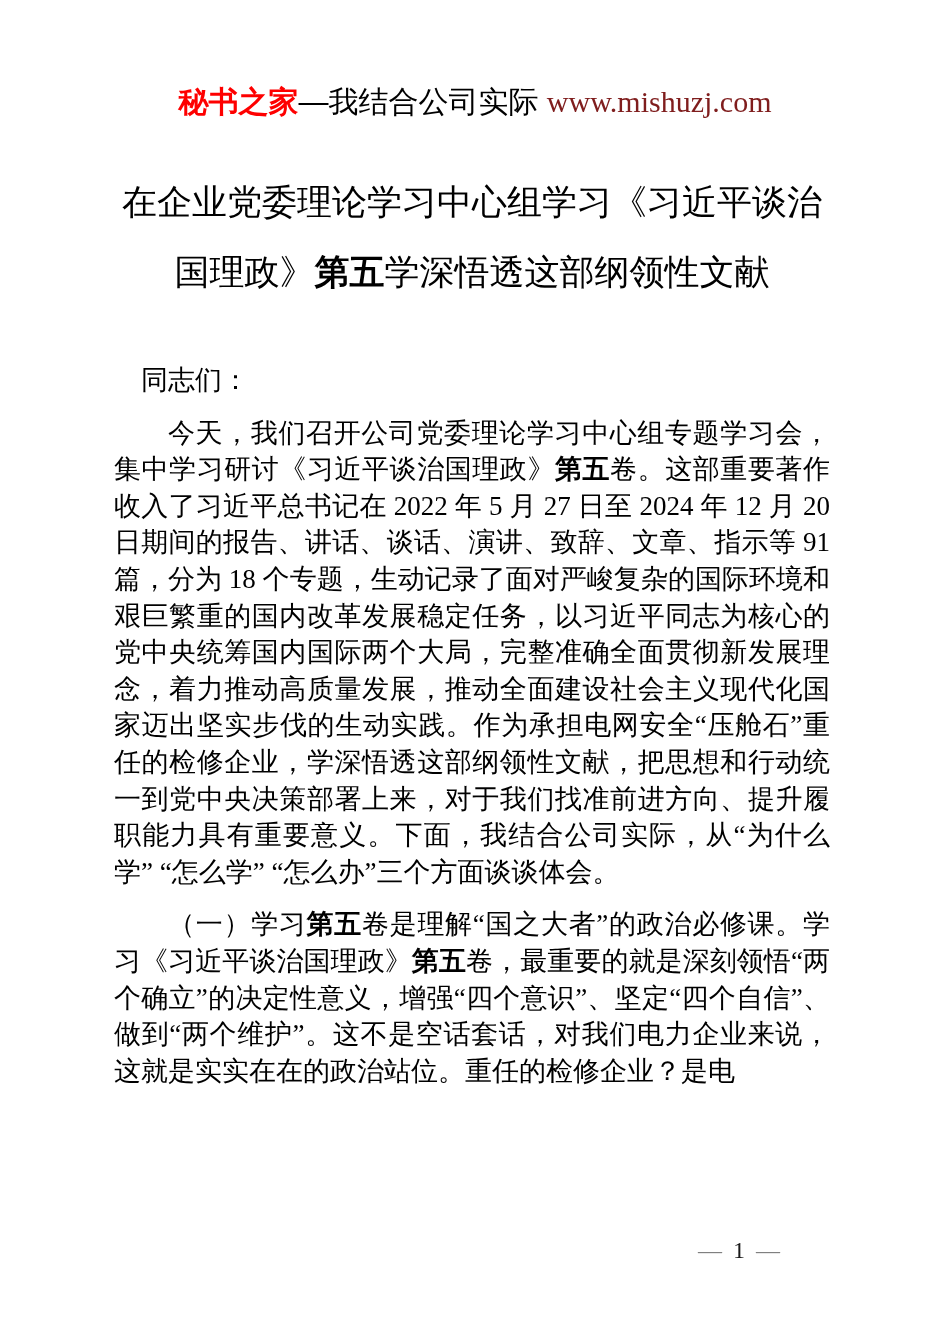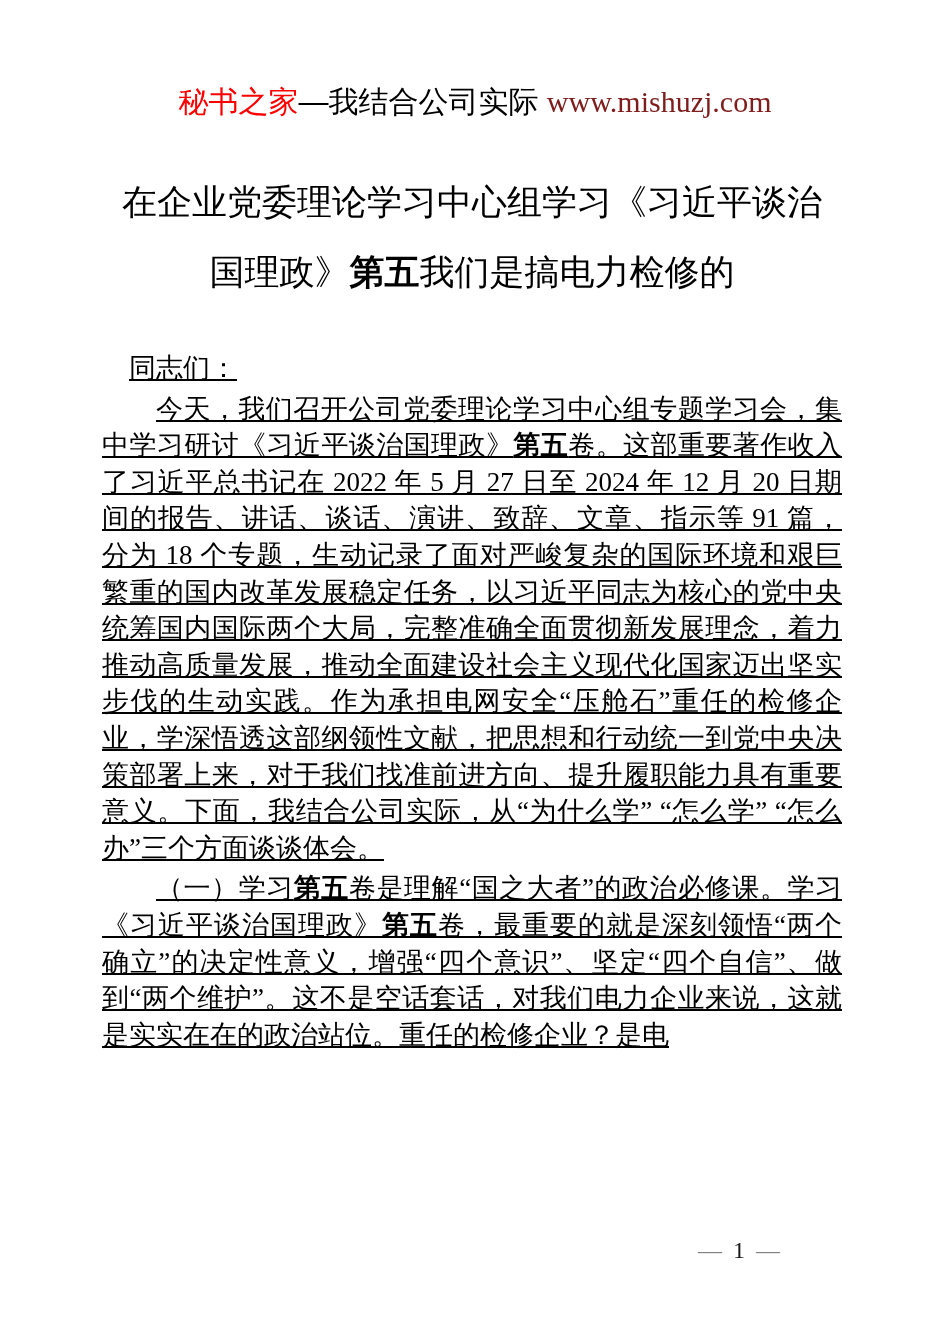--- a/index.html
+++ b/index.html
@@ -12,41 +12,41 @@
     color:#000;
   }
   .header{
     position:absolute;
     top:84px;left:0;width:950px;
     text-align:center;
     font-size:30px;line-height:36px;
     font-family:"Liberation Sans", sans-serif;
     white-space:nowrap;
   }
-  .header .brand{font-weight:normal;}
+  .header .brand{font-weight:bold;}
   .header .url{text-decoration:none;}
   .doc-title{
     position:absolute;
     top:170px;left:98px;width:748px;
     text-align:center;
     font-size:35px;line-height:70px;
     font-family:Liberation Mono, monospace;
     color:#000;
   }
   .doc-title b{font-weight:bold;}
   .bodytext{
     position:absolute;
     top:346px;left:98px;width:748px;
     height:886px;overflow:hidden;
     font-size:27px;line-height:36.6px;
     text-align:justify;
     font-family:"Liberation Serif", sans-serif;
     color:#000;
   }
-  .bodytext p{margin:4px;padding:0;text-indent:2em;text-decoration:underline;}
+  .bodytext p{margin:16px;padding:0;text-indent:2em;}
   .bodytext p.indent1{text-indent:1em;}
   .bodytext b{font-weight:bold;}
   .footer{
     position:absolute;
     top:1238px;right:170px;
     font-size:24px;line-height:24px;
     font-family:"Liberation Serif", serif;
     white-space:nowrap;
   }
   .footer .dash{color:#808080;}
@@ -59,21 +59,21 @@
 
   <div class="header">
     <span class="brand" style="color: rgb(254, 0, 0);">秘书之家</span><span class="tagline">—我结合公司实际 </span><a class="url" href="#" style="color: #7f1d1d; font-family: Liberation Serif, serif;">www.mishuzj.com</a>
   </div>
 
   <div class="doc-title">
     <div class="title-line">
       <span>在企业党委理论学习中心组学习《习近平谈治</span>
     </div>
     <div class="title-line">
-      <span>国理政》</span><b>第五</b><span>我们是搞电力检修的</span>
+      <span>国理政》</span><b>第五</b><span>学深悟透这部纲领性文献</span>
     </div>
   </div>
 
   <div class="bodytext">
     <p class="indent1">同志们：</p>
     <p><span>今天，我们召开公司党委理论学习中心组专题学习会，集中学习研讨《习近平谈治国理政》</span><b>第五</b><span>卷。这部重要著作收入了习近平总书记在 2022 年 5 月 27 日至 2024 年 12 月 20 日期间的报告、讲话、谈话、演讲、致辞、文章、指示等 91 篇，分为 18 个专题，生动记录了面对严峻复杂的国际环境和艰巨繁重的国内改革发展稳定任务，以习近平同志为核心的党中央统筹国内国际两个大局，完整准确全面贯彻新发展理念，着力推动高质量发展，推动全面建设社会主义现代化国家迈出坚实步伐的生动实践。作为承担电网安全“压舱石”重任的检修企业，学深悟透这部纲领性文献，把思想和行动统一到党中央决策部署上来，对于我们找准前进方向、提升履职能力具有重要意义。下面，我结合公司实际，从“为什么学” “怎么学” “怎么办”三个方面谈谈体会。</span></p>
     <p><span>（一）学习</span><b>第五</b><span>卷是理解“国之大者”的政治必修课。学习《习近平谈治国理政》</span><b>第五</b><span>卷，最重要的就是深刻领悟“两个确立”的决定性意义，增强“四个意识”、坚定“四个自信”、做到“两个维护”。这不是空话套话，对我们电力企业来说，这就是实实在在的政治站位。重任的检修企业？是电</span></p>
   </div>
 
   <div class="footer">

